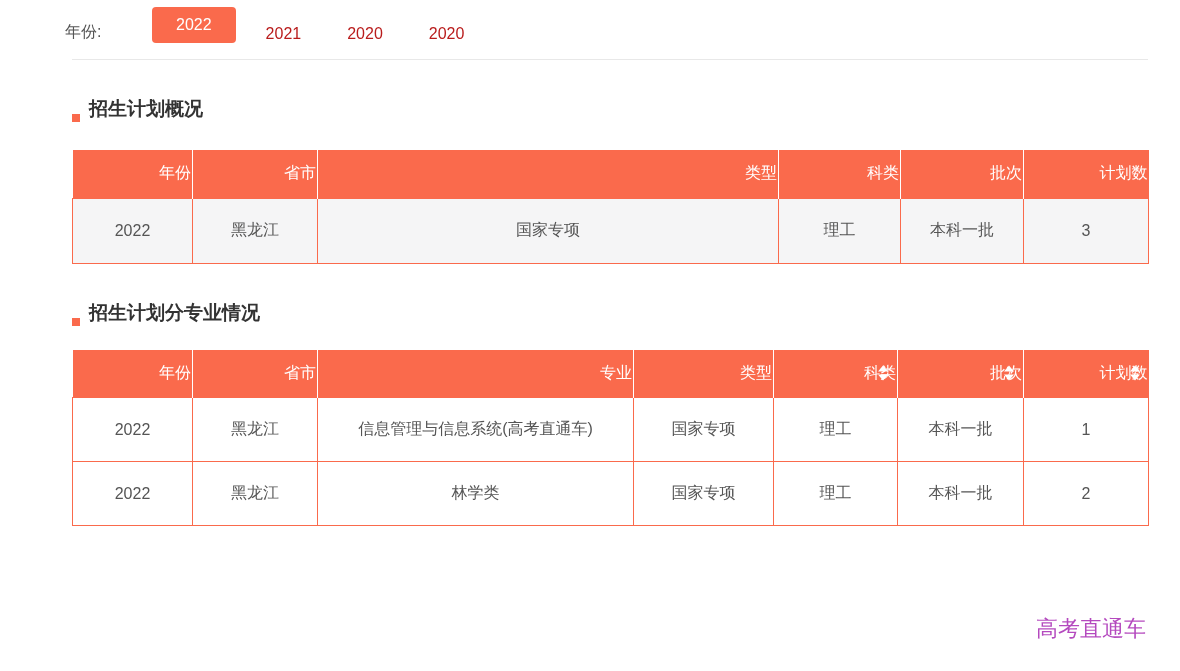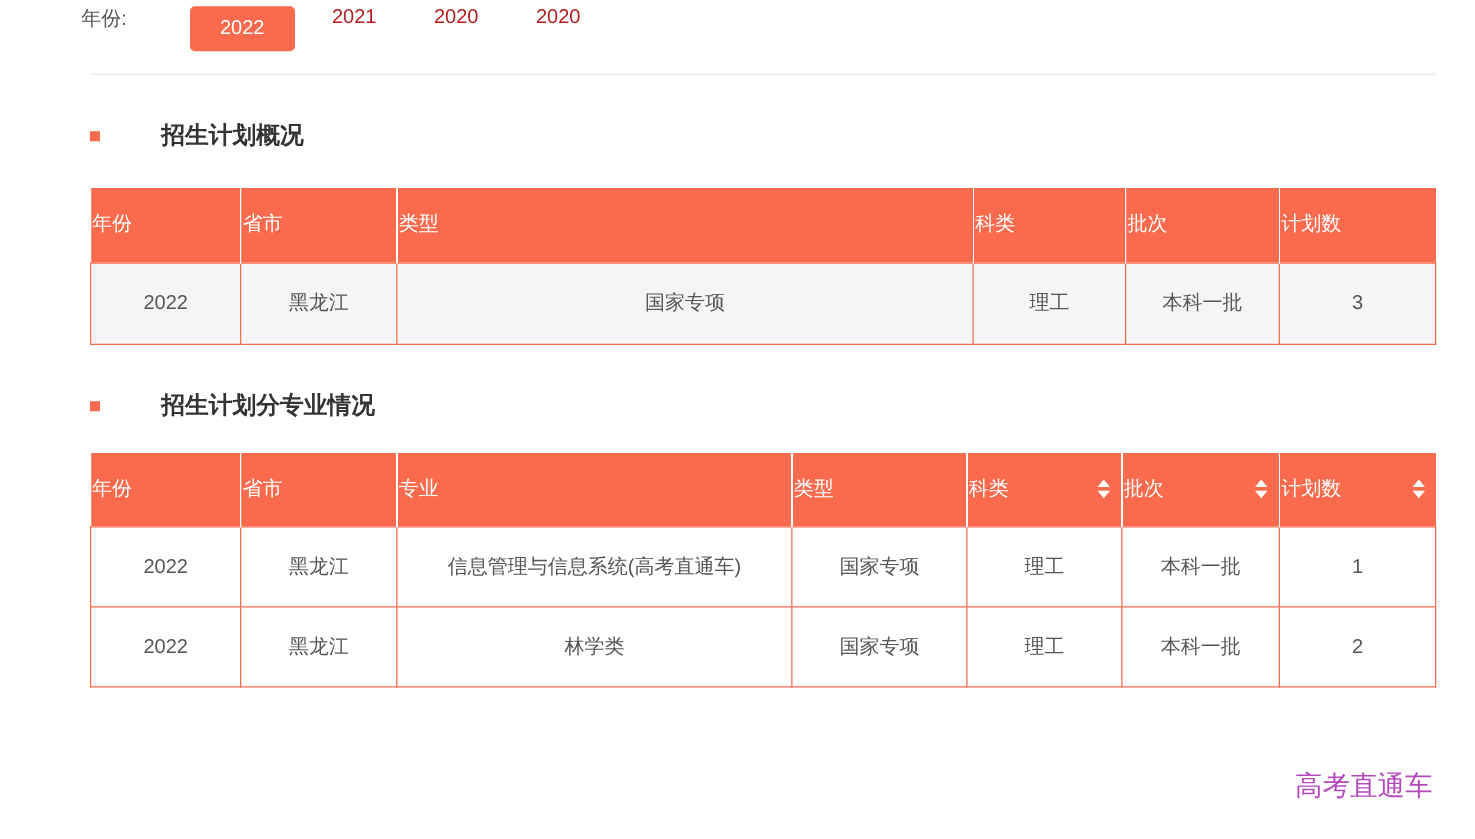--- a/index.html
+++ b/index.html
@@ -14,43 +14,43 @@
   body{
     width:1180px;height:671px;
     background:#ffffff;
     font-family:"Liberation Sans",sans-serif;
     color:var(--text);
     overflow:hidden;
     position:relative;
   }
   
   .filters{padding:5px 0 0 65px;}
-  .filter-row{display:flex;align-items:flex-start;height:38px;margin-bottom:16px;}
+  .filter-row{display:flex;align-items:flex-end;height:38px;margin-bottom:16px;}
   .filter-label{width:87px;font-size:16px;color:#555;flex:none;}
   .filter-option{
     font-size:16px;color:#b91c1c;padding:0 16px;margin-right:14px;
     cursor:pointer;white-space:nowrap;
   }
   .filter-option.selected{
     background:var(--accent);color:#fff;border-radius:4px;
     padding:9px 24px;
   }
   
   .divider{margin:4px 0 0 72px;width:1076px;border:none;border-top:1px solid var(--divider);height:0;}
   
-  .section-title{margin:36px 0 0 72px;display:flex;align-items:center;
-    font-size:19px;font-weight:bold;color:var(--title);line-height:26px;gap:40px;}
+  .section-title{margin:36px 0 0 72px;display:flex;align-items:flex-end;
+    font-size:19px;font-weight:bold;color:var(--title);line-height:26px;}
   .bullet{width:8px;height:8px;background:var(--accent);margin-right:9px;flex:none;}
   
   table{border-collapse:collapse;table-layout:fixed;margin-left:72px;width:1076px;font-size:16px;}
   .tbl-overview{margin-top:28px;}
   .tbl-major{margin-top:24px;}
   thead th{
-    background:var(--accent);color:#ffffff;height:60px;font-weight:normal;
-    border-left:1px solid #ffffff;position:relative;text-align:left;
+    background:var(--accent);color:#ffffff;height:48px;font-weight:normal;
+    border-left:1px solid #ffffff;position:relative;text-align:right;
   }
   thead th:first-child{border-left:none;}
   tbody td{
     text-align:center;height:64px;border:1px solid var(--accent);
     color:var(--text);background:#ffffff;
   }
   .tbl-overview tbody td{background:var(--alt-bg);height:65px;}
   th.sortable{cursor:pointer;}
   .sort-icon{position:absolute;right:9px;top:50%;transform:translateY(-50%);
     display:flex;flex-direction:column;gap:3px;}

